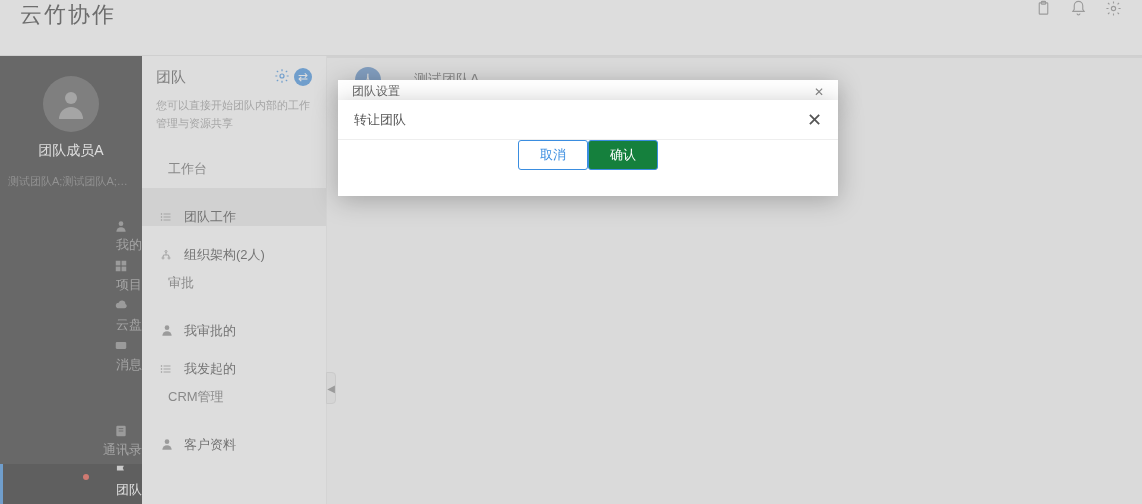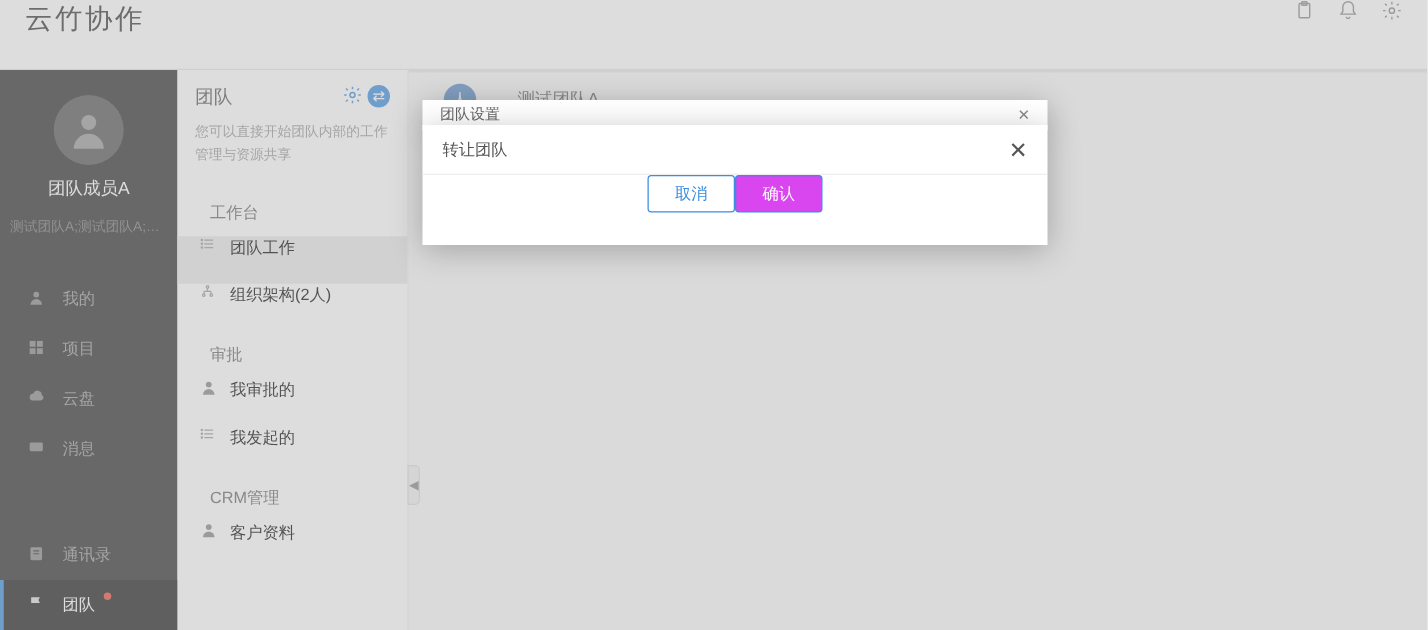--- a/index.html
+++ b/index.html
@@ -15,36 +15,36 @@
     .header-icon { color: #888; cursor: pointer; font-size: 18px; }
     
     
     .sidebar { position: absolute; left: 0; top: 56px; bottom: 0; width: 142px; background: #2a2a2a; color: #aaa; }
     .profile { padding: 20px 0 8px; text-align: center; }
     .avatar { width: 56px; height: 56px; border-radius: 50%; background: #555; margin: 0 auto 10px; display: flex; align-items: center; justify-content: center; }
     .avatar svg { width: 36px; height: 36px; fill: #999; }
     .username { font-size: 14px; color: #fff; }
     .user-sub { font-size: 11px; color: #777; padding: 6px 8px; white-space: nowrap; overflow: hidden; text-overflow: ellipsis; }
     .nav-list { margin-top: 24px; }
-    .nav-item { height: 40px; display: flex; align-items: center; padding-left: 22px; font-size: 13px; color: #999; cursor: pointer; position: relative; }
+    .nav-item { height: 40px; display: flex; align-items: flex-end; padding-left: 22px; font-size: 13px; color: #999; cursor: pointer; position: relative; flex-direction: column; }
     .nav-item.active { background: #1a1a1a; border-left: 3px solid #3a8de0; padding-left: 19px; color: #fff; }
     .nav-item .ico { width: 16px; margin-right: 12px; color: #888; }
     .nav-item .dot { width: 6px; height: 6px; background: #e74c3c; border-radius: 50%; position: absolute; top: 10px; left: 80px; }
     .nav-group2 { position: absolute; bottom: 0; width: 100%; }
     
     
     .panel { position: absolute; left: 142px; top: 56px; bottom: 0; width: 185px; background: #fff; border-right: 1px solid #eee; padding: 12px 0; }
     .panel-head { padding: 0 14px 10px; display: flex; align-items: flex-start; }
     .panel-title { font-size: 15px; color: #555; }
     .panel-icons { margin-left: auto; display: flex; gap: 4px; }
     .panel-icons span { color: #3a8de0; font-size: 15px; cursor: pointer; }
     .panel-icons .plus-circle { width: 18px; height: 18px; border-radius: 50%; background: #3a8de0; color: #fff; display: inline-flex; align-items: center; justify-content: center; font-size: 12px; }
     .panel-desc { font-size: 11px; color: #999; padding: 0 14px 18px; line-height: 1.6; }
     .panel-section { font-size: 13px; color: #666; padding: 10px 26px; }
-    .panel-item { height: 38px; display: flex; align-items: flex-start; padding-left: 18px; font-size: 13px; color: #000000; cursor: pointer; }
+    .panel-item { height: 38px; display: flex; align-items: flex-end; padding-left: 18px; font-size: 13px; color: #404040; cursor: pointer; }
     .panel-item.active { background: #eaeaea; }
     .panel-item .ico { width: 14px; margin-right: 10px; color: #999; font-size: 12px; }
     
     
     .main { position: absolute; left: 327px; right: 0; top: 56px; bottom: 0; background: #f9f9f9; border-top: 2px solid #e8e8e8; }
     .team-header { height: 44px; display: flex; align-items: center; padding-left: 28px; gap: 23px; }
     .team-avatar { width: 26px; height: 26px; border-radius: 50%; background: #5a8dc8; color: #fff; display: flex; align-items: center; justify-content: center; font-size: 13px; margin-right: 10px; }
     .team-name { font-size: 14px; color: #666; }
     
     
@@ -62,21 +62,21 @@
     .select-box { width: 100%; height: 34px; border: 1px solid #ddd; display: flex; align-items: center; padding: 0 10px; font-size: 13px; color: #555; cursor: pointer; margin-bottom: 26px; }
     .select-box .caret { margin-left: auto; color: #666; font-size: 10px; }
     .radio-row { display: flex; gap: 28px; align-items: center; margin-top: 12px; }
     .radio-opt { display: flex; align-items: center; gap: 8px; font-size: 13px; color: #555; cursor: pointer; }
     .radio { width: 14px; height: 14px; border-radius: 50%; border: 1px solid #bbb; display: inline-flex; align-items: center; justify-content: center; }
     .radio.checked { border-color: #3a8de0; }
     .radio.checked::after { content: ""; width: 7px; height: 7px; border-radius: 50%; background: #3a8de0; }
     .modal-foot { display: flex; justify-content: center; padding: 0 0 26px; }
     .btn { width: 70px; height: 30px; border: 1px solid #3a8de0; border-radius: 3px; font-size: 13px; cursor: pointer; display: flex; align-items: center; justify-content: center; }
     .btn-cancel { background: #fff; color: #3a8de0; }
-    .btn-confirm { background: #d946ef; color: #fff; }
+    .btn-confirm { background: #15803d; color: #fff; }
     
     .collapse-btn { position: absolute; left: 326px; top: 372px; z-index: 5; width: 10px; height: 32px; background: #f0f0f0; border: 1px solid #ddd; border-radius: 0 4px 4px 0; display: flex; align-items: center; justify-content: center; color: #888; cursor: pointer; font-size: 10px; }
   </style>
 </head>
 <body>
 
 <div class="header">
   <div class="logo">云竹协作</div>
   <div class="header-right">
     <span class="header-icon">

